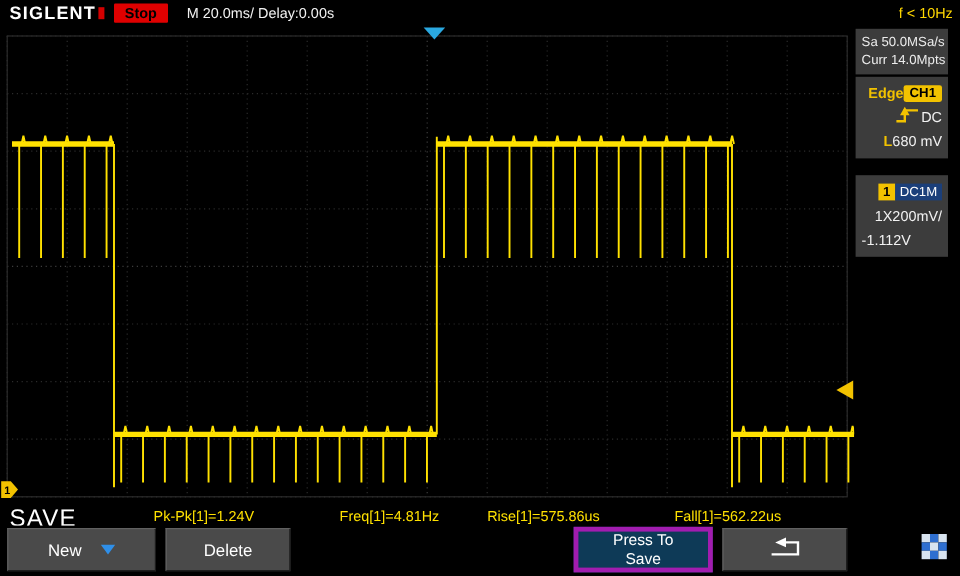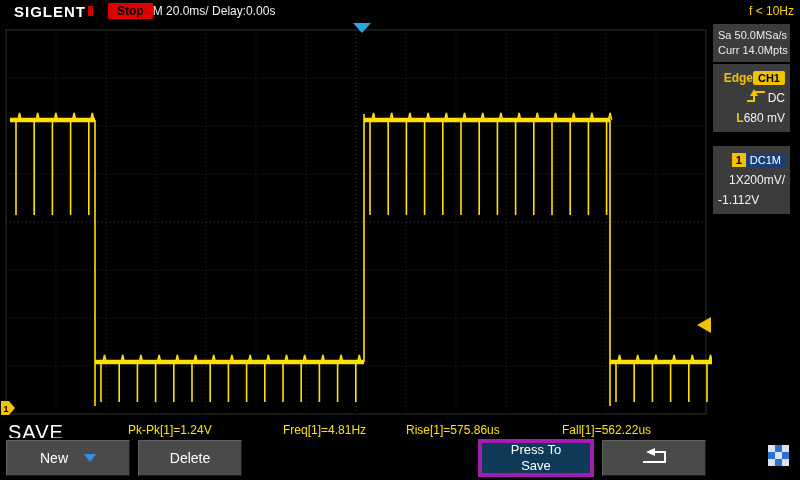--- a/index.html
+++ b/index.html
@@ -6,24 +6,24 @@
   body{
     width:800px;height:480px;position:relative;overflow:hidden;
     background:#000;color:#fff;
     font-family:"Liberation Sans",sans-serif;
     -webkit-font-smoothing:antialiased;
   }
   .screen{position:absolute;inset:0}
 
   
   .top-bar{position:absolute;left:0;top:0;width:800px;height:22px;display:flex;align-items:center;background:#000}
-  .logo{font-weight:bold;font-size:15px;letter-spacing:1px;margin-left:14px;color:#fff}
+  .logo{font-weight:bold;font-size:15px;letter-spacing:1px;margin-left:8px;color:#fff}
   .logo-accent{display:inline-block;width:5px;height:10px;background:#d40000;margin-left:2px}
-  .stop-badge{background:#df0000;color:#000;font-weight:bold;font-size:12px;line-height:16px;padding:0 9px;margin-left:15px;border-radius:1px}
-  .timebase{font-size:12px;color:#f2f2f2}
+  .stop-badge{background:#df0000;color:#000;font-weight:bold;font-size:12px;line-height:16px;padding:0 9px;margin-left:8px;border-radius:1px}
+  .timebase{font-size:12px;margin-left:16px;color:#f2f2f2}
   .freq-counter{position:absolute;right:6px;top:4px;font-size:12px;color:#ffd700}
 
   
   .scope-svg{position:absolute;left:0;top:22px;background:#000}
 
   
   .sidebar{position:absolute;left:712px;top:22px;width:88px;height:398px;background:#000}
   .panel{background:#3c3c3c;margin:2px 10px 0 1px;padding:4px 5px;box-sizing:border-box}
   .acq-line{font-size:11px;line-height:15px;color:#ececec;white-space:nowrap}
   .trow{display:flex;justify-content:flex-end;align-items:center;height:20px}

